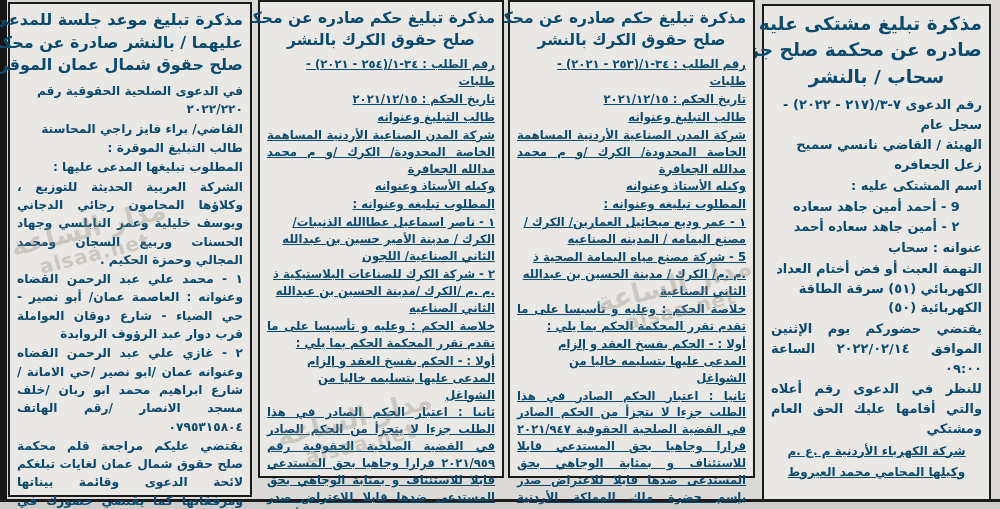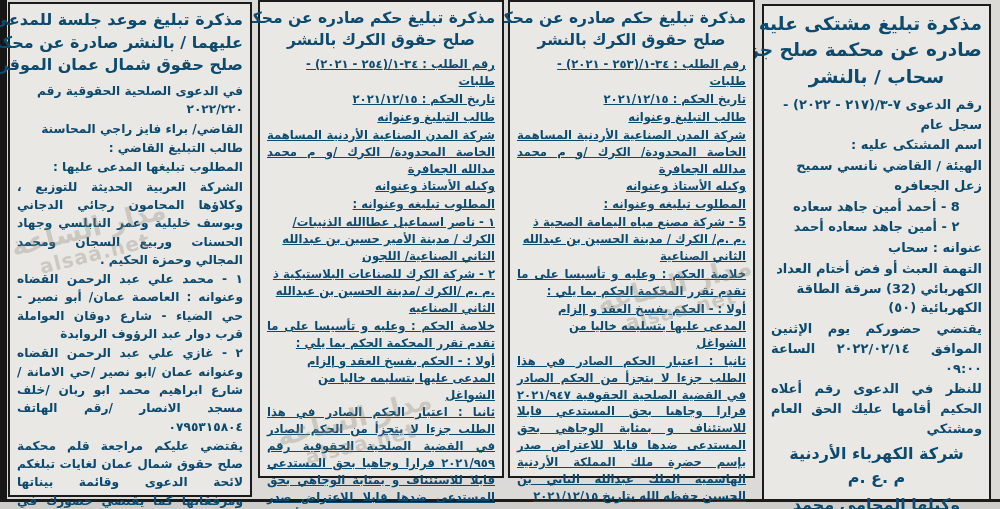--- a/index.html
+++ b/index.html
@@ -25,21 +25,21 @@
   .c1 .title,.c2 .title{font-size:15.5px;line-height:1.42;}
   .c3 .title{font-size:16px;line-height:1.42;}
   .para{margin:1px 0;}
   .c0 .para{font-size:13px;line-height:1.52;}
   .c1 .para,.c2 .para{font-size:11.6px;line-height:1.46;text-decoration:underline;}
   .c3 .para{font-size:12.2px;line-height:1.5;}
   .right{text-align:right;}
   .center{text-align:center;}
   .justify{text-align:justify;text-align-last:right;}
   .center-lg{text-align:center;}
-  .c0 .center-lg{font-size:16px;line-height:1.5;margin:3px 16px;}
+  .c0 .center-lg{font-size:12px;line-height:1.5;margin:3px 16px;text-decoration:underline;}
   .watermark{
     position:absolute;z-index:4;pointer-events:none;
     color:#8d8579;opacity:.32;font-weight:bold;font-size:27px;
     line-height:1.15;text-align:center;transform:rotate(-14deg);
   }
   .watermark .wm-sub{font-size:20px;letter-spacing:1px;}
 </style>
 </head>
 <body>
 
@@ -59,42 +59,43 @@
     <div>مدار الساعة</div>
     <div class="wm-sub">alsaa.net</div>
   </div>
 <section class="col c0">
       <h2 class="title">
         <div class="title-line">مذكرة تبليغ مشتكى عليه</div>
         <div class="title-line">صادره عن محكمة صلح جزاء</div>
         <div class="title-line">سحاب / بالنشر</div>
       </h2>
       <p class="para right">رقم الدعوى ٧-٣/(٢١٧ - ٢٠٢٢) - سجل عام</p>
+      <p class="para right">الهيئة / القاضي نانسي سميح زعل الجعافره</p>
       <p class="para right">اسم المشتكى عليه :</p>
-      <p class="para right">الهيئة / القاضي نانسي سميح زعل الجعافره</p>
-      <p class="para center">8 - أحمد أمين جاهد سعاده</p>
+      <p class="para center">9 - أحمد أمين جاهد سعاده</p>
       <p class="para center">٢ - أمين جاهد سعاده أحمد</p>
       <p class="para right">عنوانه : سحاب</p>
-      <p class="para right">التهمة العبث أو فض أختام العداد الكهربائي (32) سرقة الطاقة الكهربائية (٥٠)</p>
+      <p class="para right">التهمة العبث أو فض أختام العداد الكهربائي (٥١) سرقة الطاقة الكهربائية (٥٠)</p>
       <p class="para justify">يقتضي حضوركم يوم الإثنين الموافق ٢٠٢٢/٠٢/١٤ الساعة ٠٩:٠٠</p>
-      <p class="para justify">للنظر في الدعوى رقم أعلاه الحكيم أقامها عليك الحق العام ومشتكي</p>
+      <p class="para justify">للنظر في الدعوى رقم أعلاه والتي أقامها عليك الحق العام ومشتكي</p>
       <p class="para center-lg">شركة الكهرباء الأردنية م .ع .م</p>
       <p class="para center-lg">وكيلها المحامي محمد العيروط</p>
     </section>
     <section class="col c1">
       <h2 class="title">
         <div class="title-line">مذكرة تبليغ حكم صادره عن محكمة</div>
         <div class="title-line">صلح حقوق الكرك بالنشر</div>
       </h2>
       <p class="para right">رقم الطلب : ٣٤-١/(٢٥٣ - ٢٠٢١) - طلبات</p>
       <p class="para right">تاريخ الحكم : ٢٠٢١/١٢/١٥</p>
       <p class="para right">طالب التبليغ وعنوانه</p>
       <p class="para justify">شركة المدن الصناعية الأردنية المساهمة الخاصة المحدودة/ الكرك /و م محمد مدالله الجعافرة</p>
       <p class="para right">وكيله الأستاذ وعنوانه</p>
       <p class="para right">المطلوب تبليغه وعنوانه :</p>
+      <p class="para right">١ - عمر وديع ميخائيل العمارين/ الكرك / مصنع اليمامه / المدينه الصناعيه</p>
       <p class="para right">5 - شركة مصنع مياه اليمامة الصحية ذ .م .م/ الكرك / مدينة الحسين بن عبدالله الثاني الصناعية</p>
       <p class="para justify">خلاصة الحكم : وعليه و تأسيسا على ما تقدم تقرر المحكمة الحكم بما يلي :</p>
       <p class="para right">أولا : - الحكم بفسخ العقد و إلزام المدعى عليها بتسليمه خاليا من الشواغل</p>
       <p class="para justify">ثانيا : اعتبار الحكم الصادر في هذا الطلب جزءا لا يتجزأ من الحكم الصادر في القضية الصلحية الحقوقية ٢٠٢١/٩٤٧ قرارا وجاهيا بحق المستدعي قابلا للاستئناف و بمثابة الوجاهي بحق المستدعى ضدها قابلا للاعتراض صدر بإسم حضرة ملك المملكة الأردنية الهاشمية الملك عبدالله الثاني بن الحسين حفظه الله بتاريخ ٢٠٢١/١٢/١٥</p>
     </section>
     <section class="col c2">
       <h2 class="title">
         <div class="title-line">مذكرة تبليغ حكم صادره عن محكمة</div>
         <div class="title-line">صلح حقوق الكرك بالنشر</div>
       </h2>
@@ -111,20 +112,20 @@
       <p class="para justify">ثانيا : اعتبار الحكم الصادر في هذا الطلب جزءا لا يتجزأ من الحكم الصادر في القضية الصلحية الحقوقية رقم ٢٠٢١/٩٥٩ قرارا وجاهيا بحق المستدعي قابلا للاستئناف و بمثابة الوجاهي بحق المستدعى ضدها قابلا للاعتراض صدر بإسم حضرة ملك المملكة الأردنية الهاشمية الملك عبدالله الثاني بن الحسين حفظه الله بتاريخ ٢٠٢١/١٢/١٥</p>
     </section>
     <section class="col c3">
       <h2 class="title">
         <div class="title-line">مذكرة تبليغ موعد جلسة للمدعى</div>
         <div class="title-line">عليهما / بالنشر صادرة عن محكمة</div>
         <div class="title-line">صلح حقوق شمال عمان الموقرة</div>
       </h2>
       <p class="para right">في الدعوى الصلحية الحقوقية رقم ٢٠٢٢/٢٢٠</p>
       <p class="para right">القاضي/ براء فايز راجي المحاسنة</p>
-      <p class="para right">طالب التبليغ القاضي :</p>
+      <p class="para right">طالب التبليغ الموقرة :</p>
       <p class="para right">المطلوب تبليغها المدعى عليها :</p>
       <p class="para justify">الشركة العربية الحديثة للتوزيع ، وكلاؤها المحامون رجائي الدجاني ويوسف خليلية وعمر النابلسي وجهاد الحسنات وربيع السجان ومحمد المجالي وحمزة الحكيم .</p>
       <p class="para justify">١ - محمد علي عبد الرحمن القضاه وعنوانه : العاصمة عمان/ أبو نصير - حي الضياء - شارع دوقان العواملة قرب دوار عبد الرؤوف الروابدة</p>
       <p class="para justify">٢ - غازي علي عبد الرحمن القضاه وعنوانه عمان /ابو نصير /حي الامانة /شارع ابراهيم محمد ابو ربان /خلف مسجد الانصار /رقم الهاتف ٠٧٩٥٣١٥٨٠٤</p>
       <p class="para justify">يقتضي عليكم مراجعة قلم محكمة صلح حقوق شمال عمان لغايات تبلغكم لائحة الدعوى وقائمة بيناتها ومرفقاتها كما يقتضي حضورك في يوم الاحد الموافق ٢٠٢١/٠٢/١٣ الساعة ٨:٠٠ صباحاً للنظر في الدعوى رقم أعلاه والتي أقامتها عليك المدعية الشركة العربية الحديثة للتوزيع ، فإذا لم تحضر في الموعد المحدد تطبق عليك الأحكام المنصوص عليها في قانون محاكم الصلح وقانون أصول المحاكمات المدنية .</p>
     </section>
   </div>
 
 </body></html>

